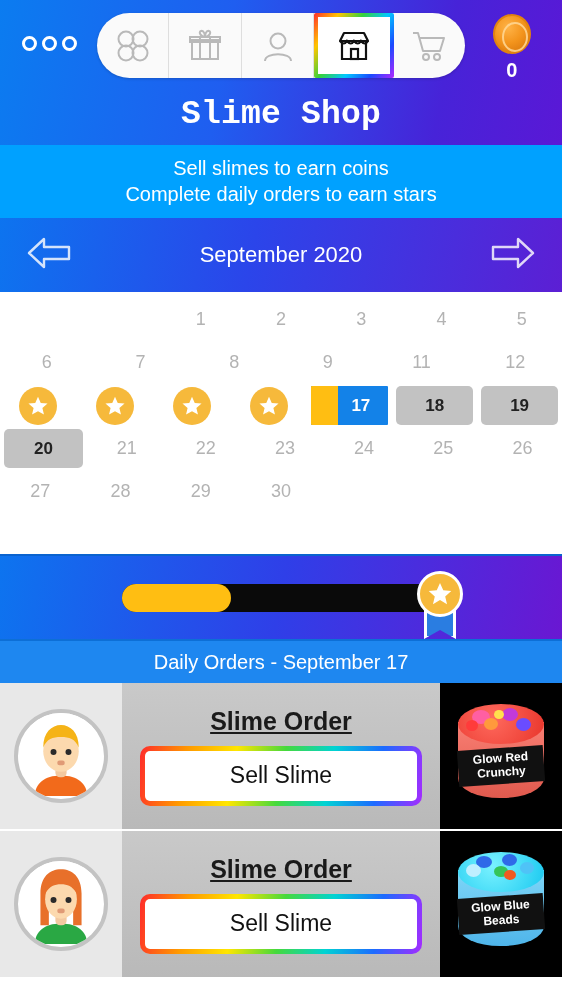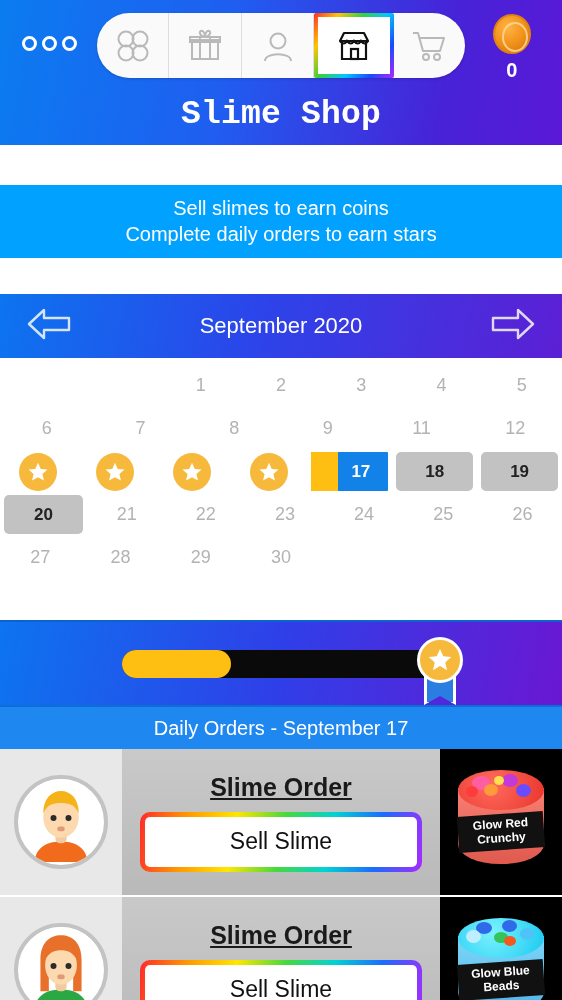--- a/index.html
+++ b/index.html
@@ -69,30 +69,30 @@
     position: absolute; left: 0; right: 0; top: 96px;
     text-align: center; color: #ffffff;
     font-size: 33px; font-weight: 700; letter-spacing: .2px; font-family: Liberation Mono, monospace;
   }
 
   
   .banner {
     height: 73px; background: #00a1ff;
     display: flex; flex-direction: column;
     align-items: center; justify-content: center;
-    color: #ffffff; line-height: 1.28; margin-top: 40px;
+    color: #ffffff; line-height: 1.28;
   }
   .banner div { font-size: 20px; font-weight: 400; }
 
   
   .monthbar {
-    height: 64px;
+    height: 74px;
     background: linear-gradient(100deg, #0d74ef 0%, #2b45ea 45%, #5c1fd4 100%);
     display: flex; align-items: center; justify-content: space-between;
-    padding: 0 26px; position: relative; margin-top: 36px;
+    padding: 0 26px; position: relative;
   }
   .monthbar .month-label {
     position: absolute; left: 0; right: 0; text-align: center;
     color: #ffffff; font-size: 22px; font-weight: 400;
   }
   .arrow { position: relative; z-index: 2; opacity: .82; }
 
   
   .calendar {
     background: #ffffff; padding: 6px 0 0 0;

